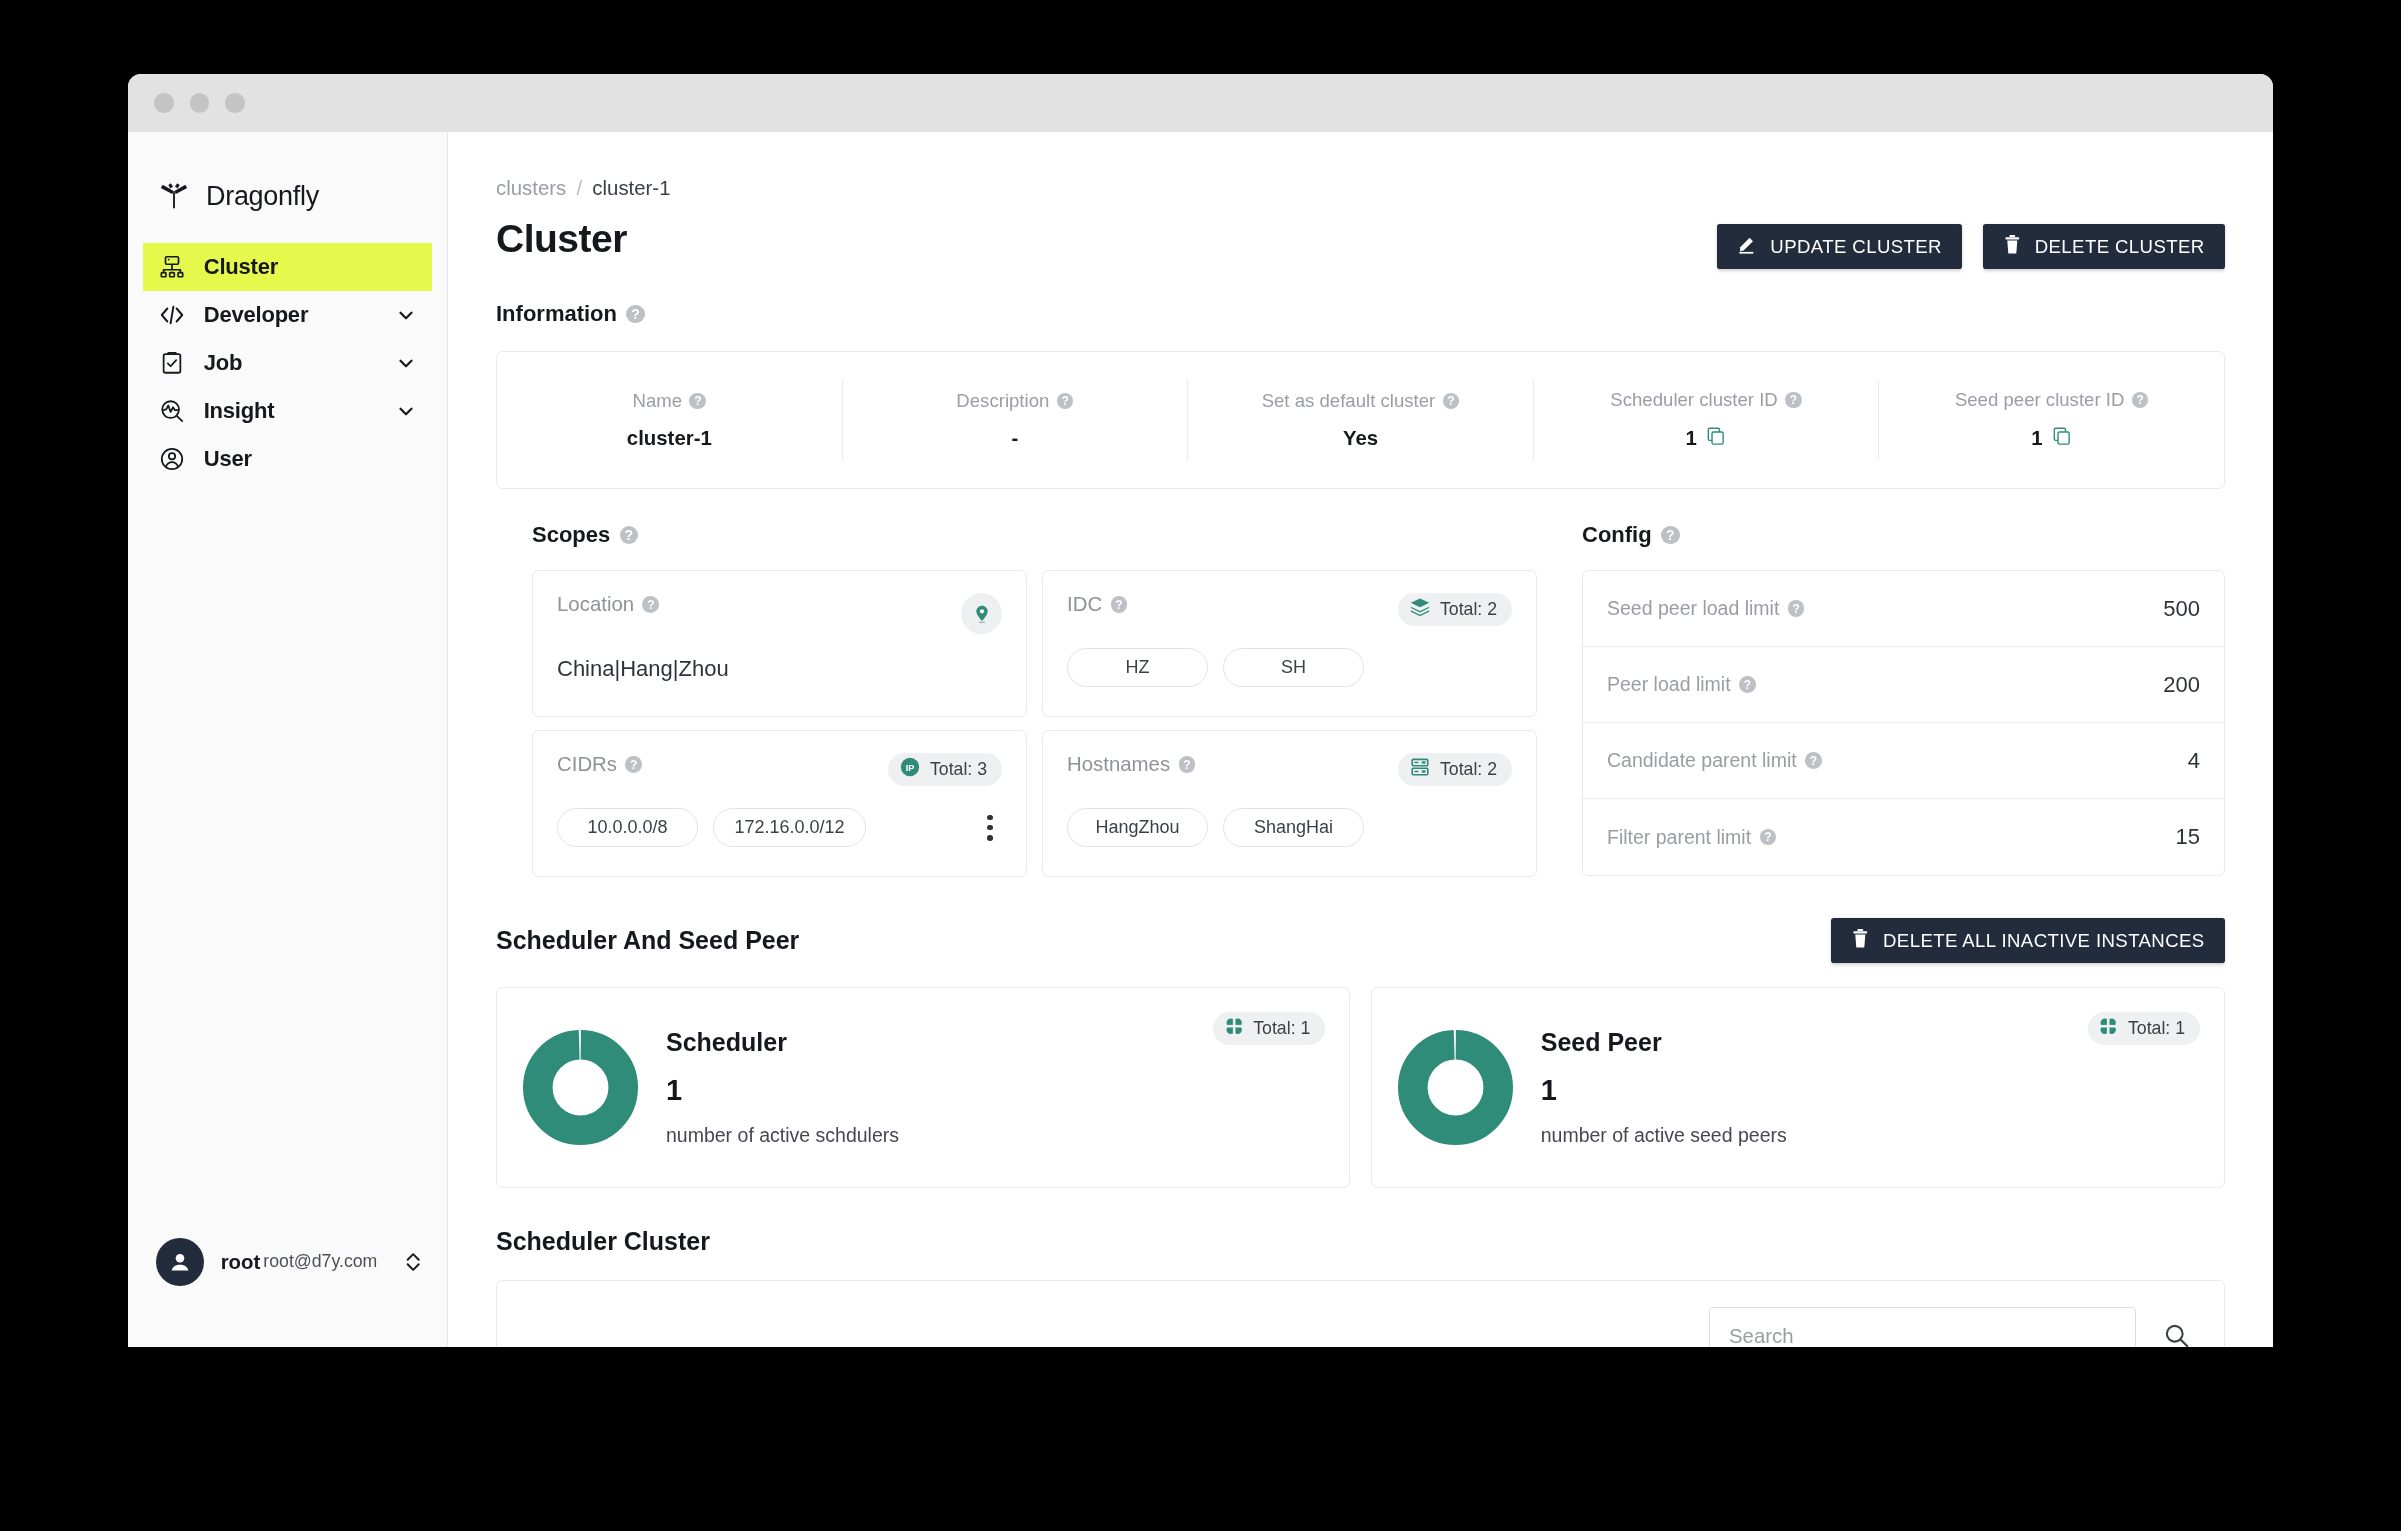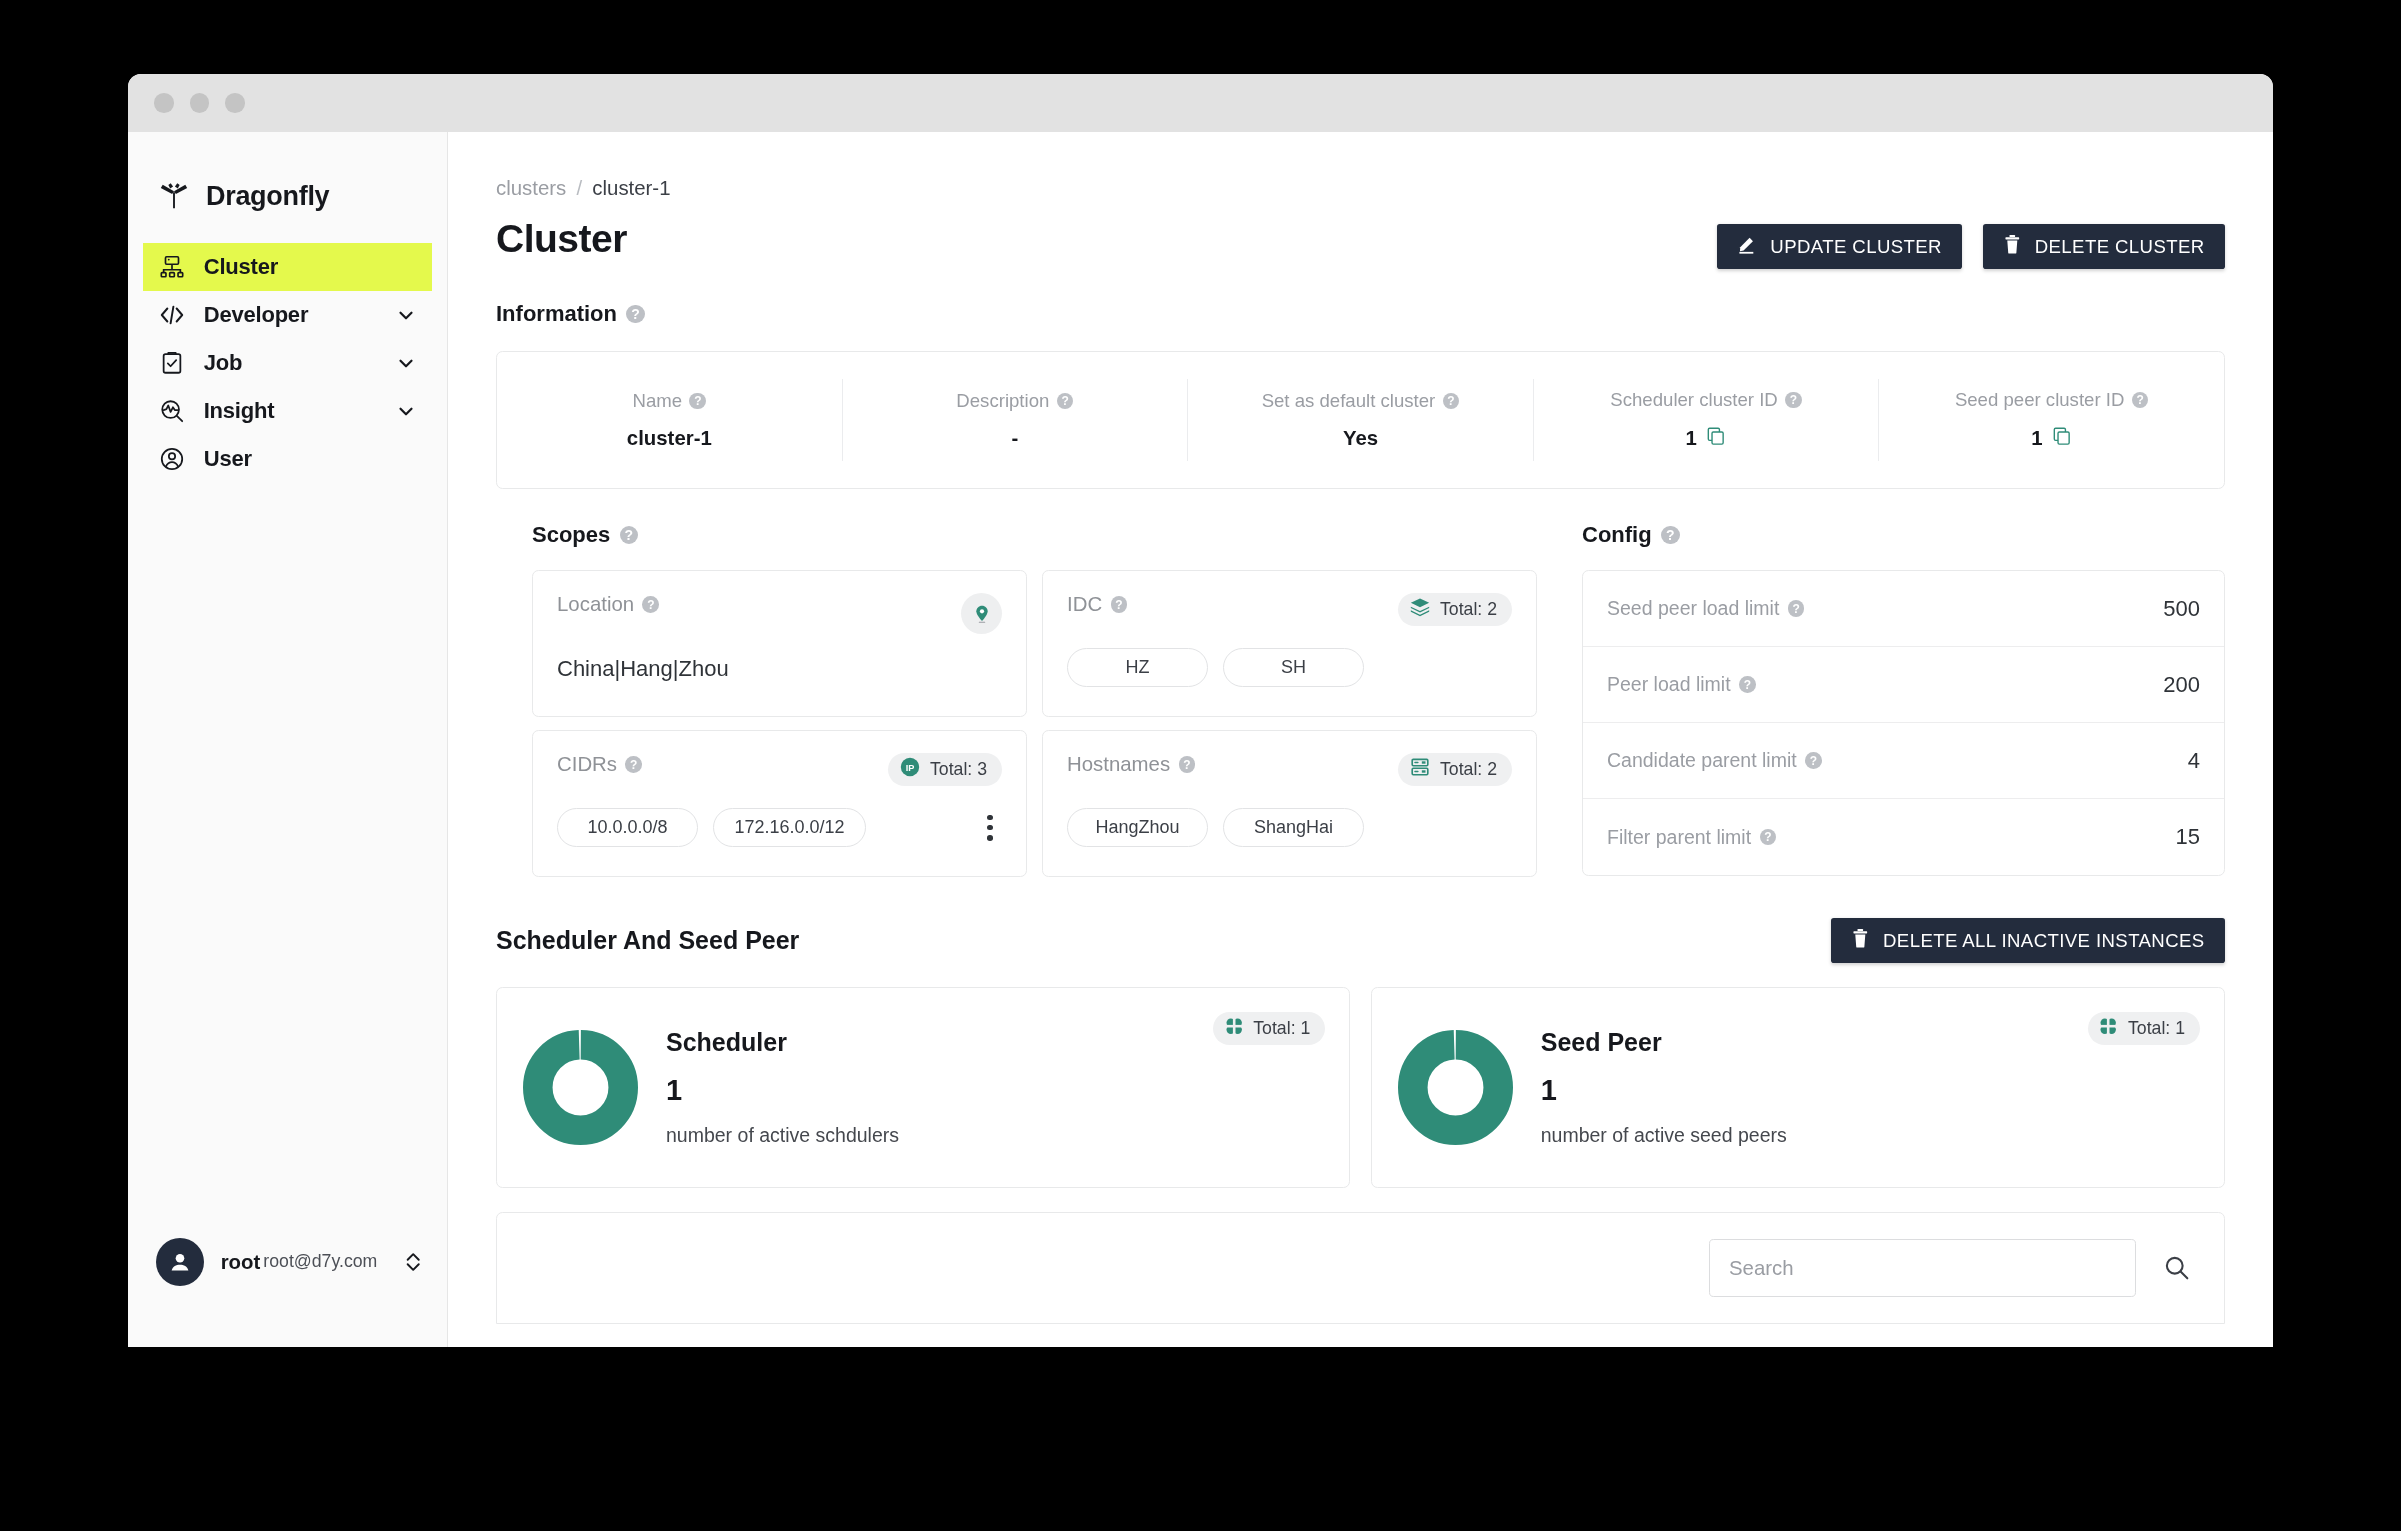--- a/index.html
+++ b/index.html
@@ -41,21 +41,21 @@
     background: #fafafa;
     border-right: 0.9px solid #e6e6e6;
     position: relative;
   }
   .brand {
     display: flex; align-items: center; gap: 16px;
     padding: 39px 0 0 30px;
     height: 89px;
   }
   .brand-name {
-    font-size: 27px; font-weight: 700; color: #16181d;
+    font-size: 27px; font-weight: 400; color: #16181d;
     letter-spacing: -0.3px;
   }
   .nav { padding: 22px 15px 0 15px; }
   .nav-item {
     display: flex; align-items: center;
     height: 48px;
     padding: 0 15px;
     gap: 17.7px;
     cursor: pointer;
     position: relative;
@@ -698,30 +698,30 @@
                 <rect x="9.6" y="0" width="2.8" height="22" fill="#eff0f1"></rect>
                 <rect x="0" y="9.6" width="22" height="2.8" fill="#eff0f1"></rect>
               </svg>
             </span>
             <span>Total: 1</span>
           </span>
         </div>
 
       </div>
 
+      <div id="bottom-head">Scheduler Cluster</div>
+
       <div id="bottom-card">
         <div id="search-wrap">
           <input id="search-input" type="text" placeholder="Search" style="">
         </div>
         <span class="search-btn">
           <svg width="30" height="30" viewBox="0 0 32 32" fill="none" stroke="#3b3f46" stroke-width="2.2" stroke-linecap="round">
             <circle cx="13.6" cy="13.6" r="8.4"></circle>
             <path d="M19.8 19.8 L27 27"></path>
           </svg>
         </span>
       </div>
 
-      <div id="bottom-head">Scheduler Cluster</div>
-
     </div>
   </div>
 </div>
 
 
 </body></html>

